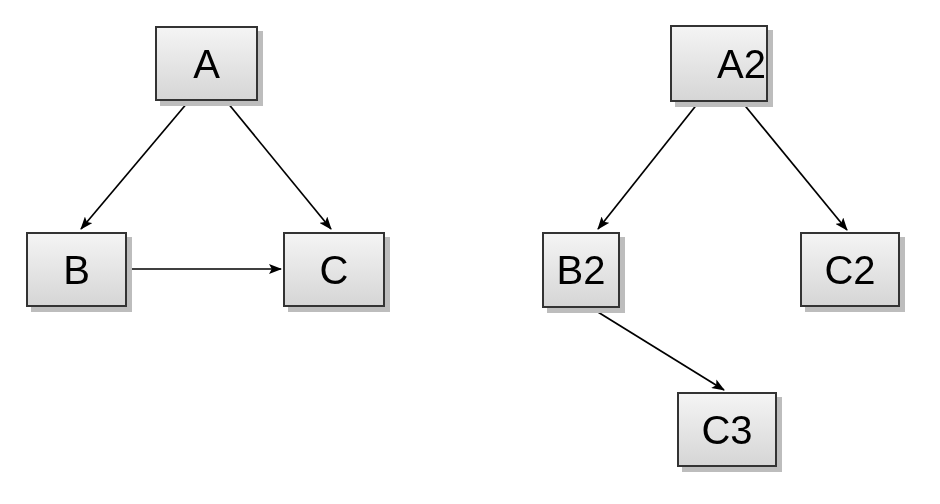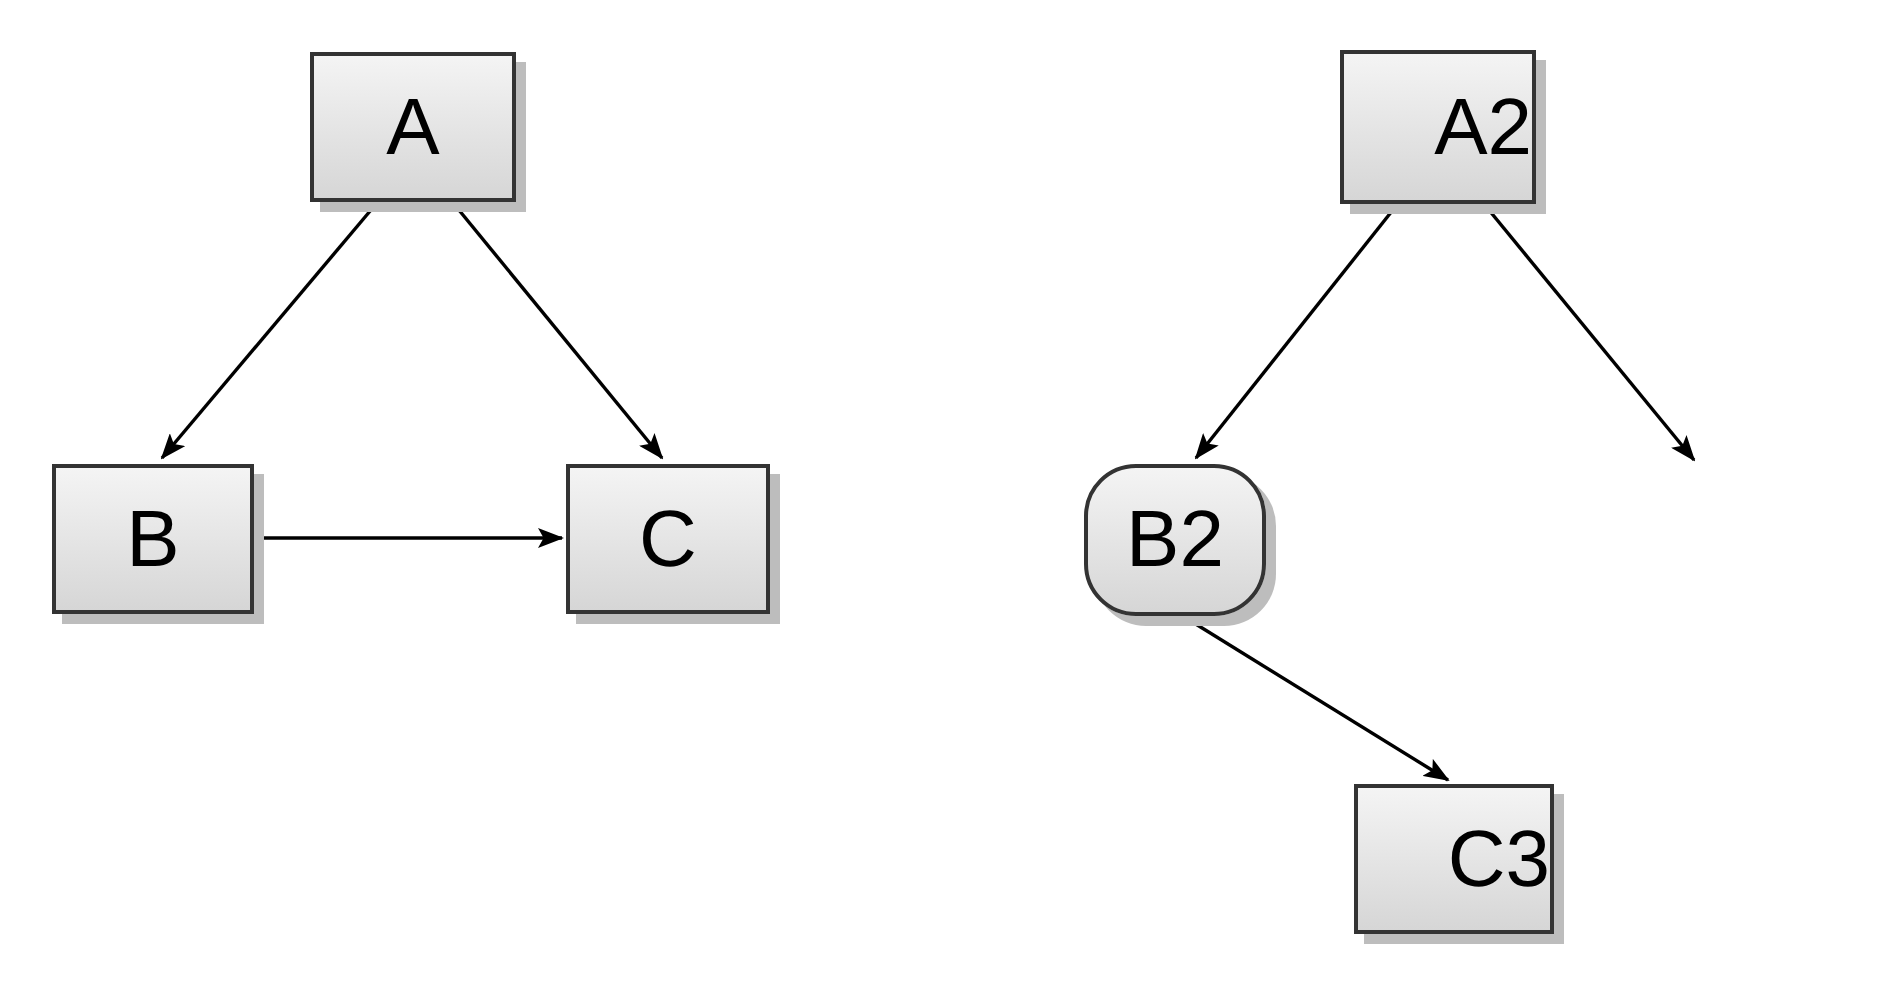--- a/index.html
+++ b/index.html
@@ -66,19 +66,22 @@
     </div>
     <div class="node" style="left: 26px; top: 232px; width: 101px; height: 75px;">
       <span class="node-label">B</span>
     </div>
     <div class="node" style="left: 283px; top: 232px; width: 102px; height: 75px;">
       <span class="node-label">C</span>
     </div>
     <div class="node" style="left: 670px; top: 25px; width: 98px; height: 77px; justify-content: flex-end;">
       <span class="node-label">A2</span>
     </div>
-    <div class="node" style="left: 542px; top: 232px; width: 91px; height: 76px; border-radius: 26px;">
+    <div class="node" style="left: 542px; top: 232px; width: 78px; height: 76px;">
       <span class="node-label">B2</span>
     </div>
-    <div class="node" style="left: 677px; top: 392px; width: 100px; height: 75px; justify-content: flex-end;">
+    <div class="node" style="left: 800px; top: 232px; width: 100px; height: 75px;">
+      <span class="node-label">C2</span>
+    </div>
+    <div class="node" style="left: 677px; top: 392px; width: 100px; height: 75px;">
       <span class="node-label">C3</span>
     </div>
   </div>
 
 </body></html>

